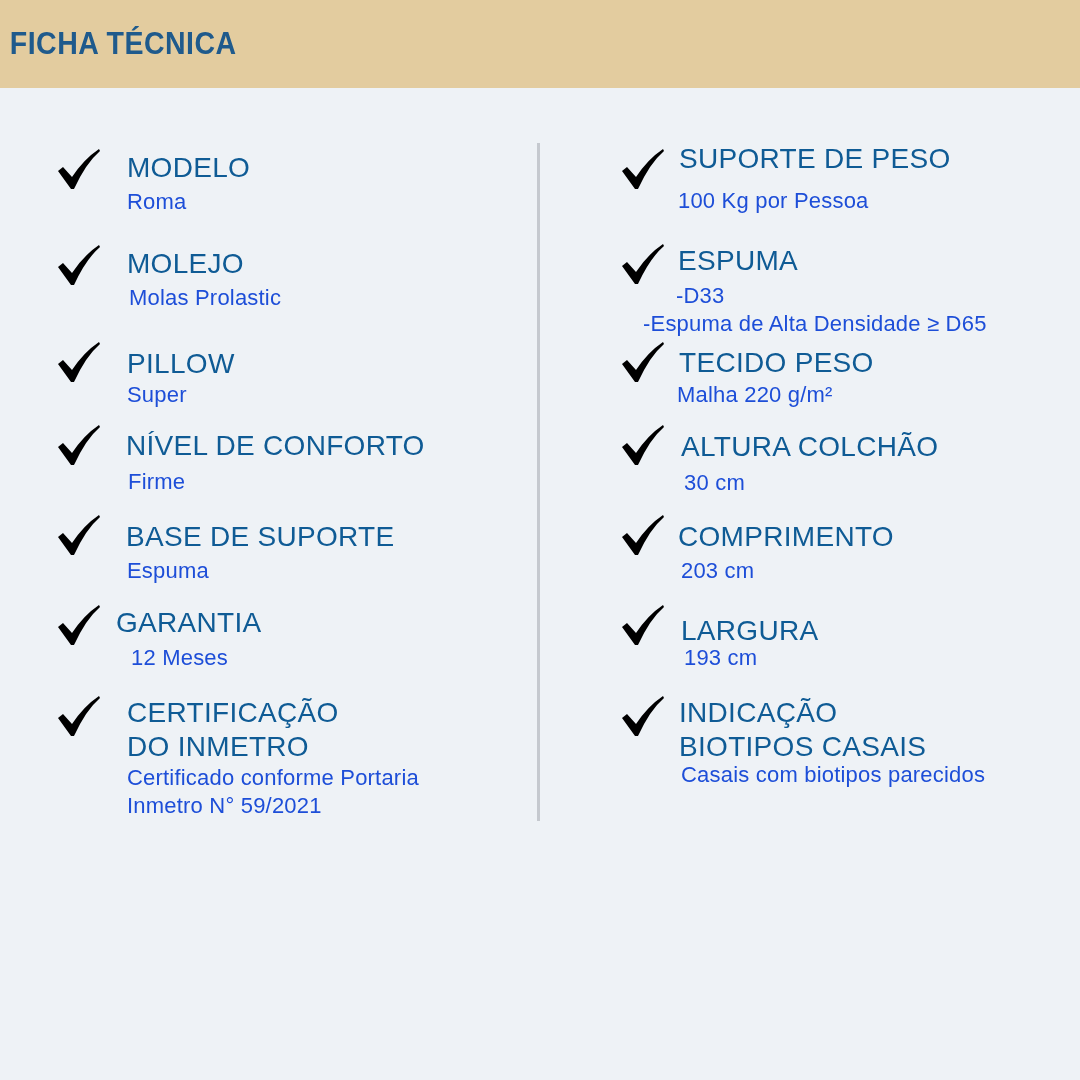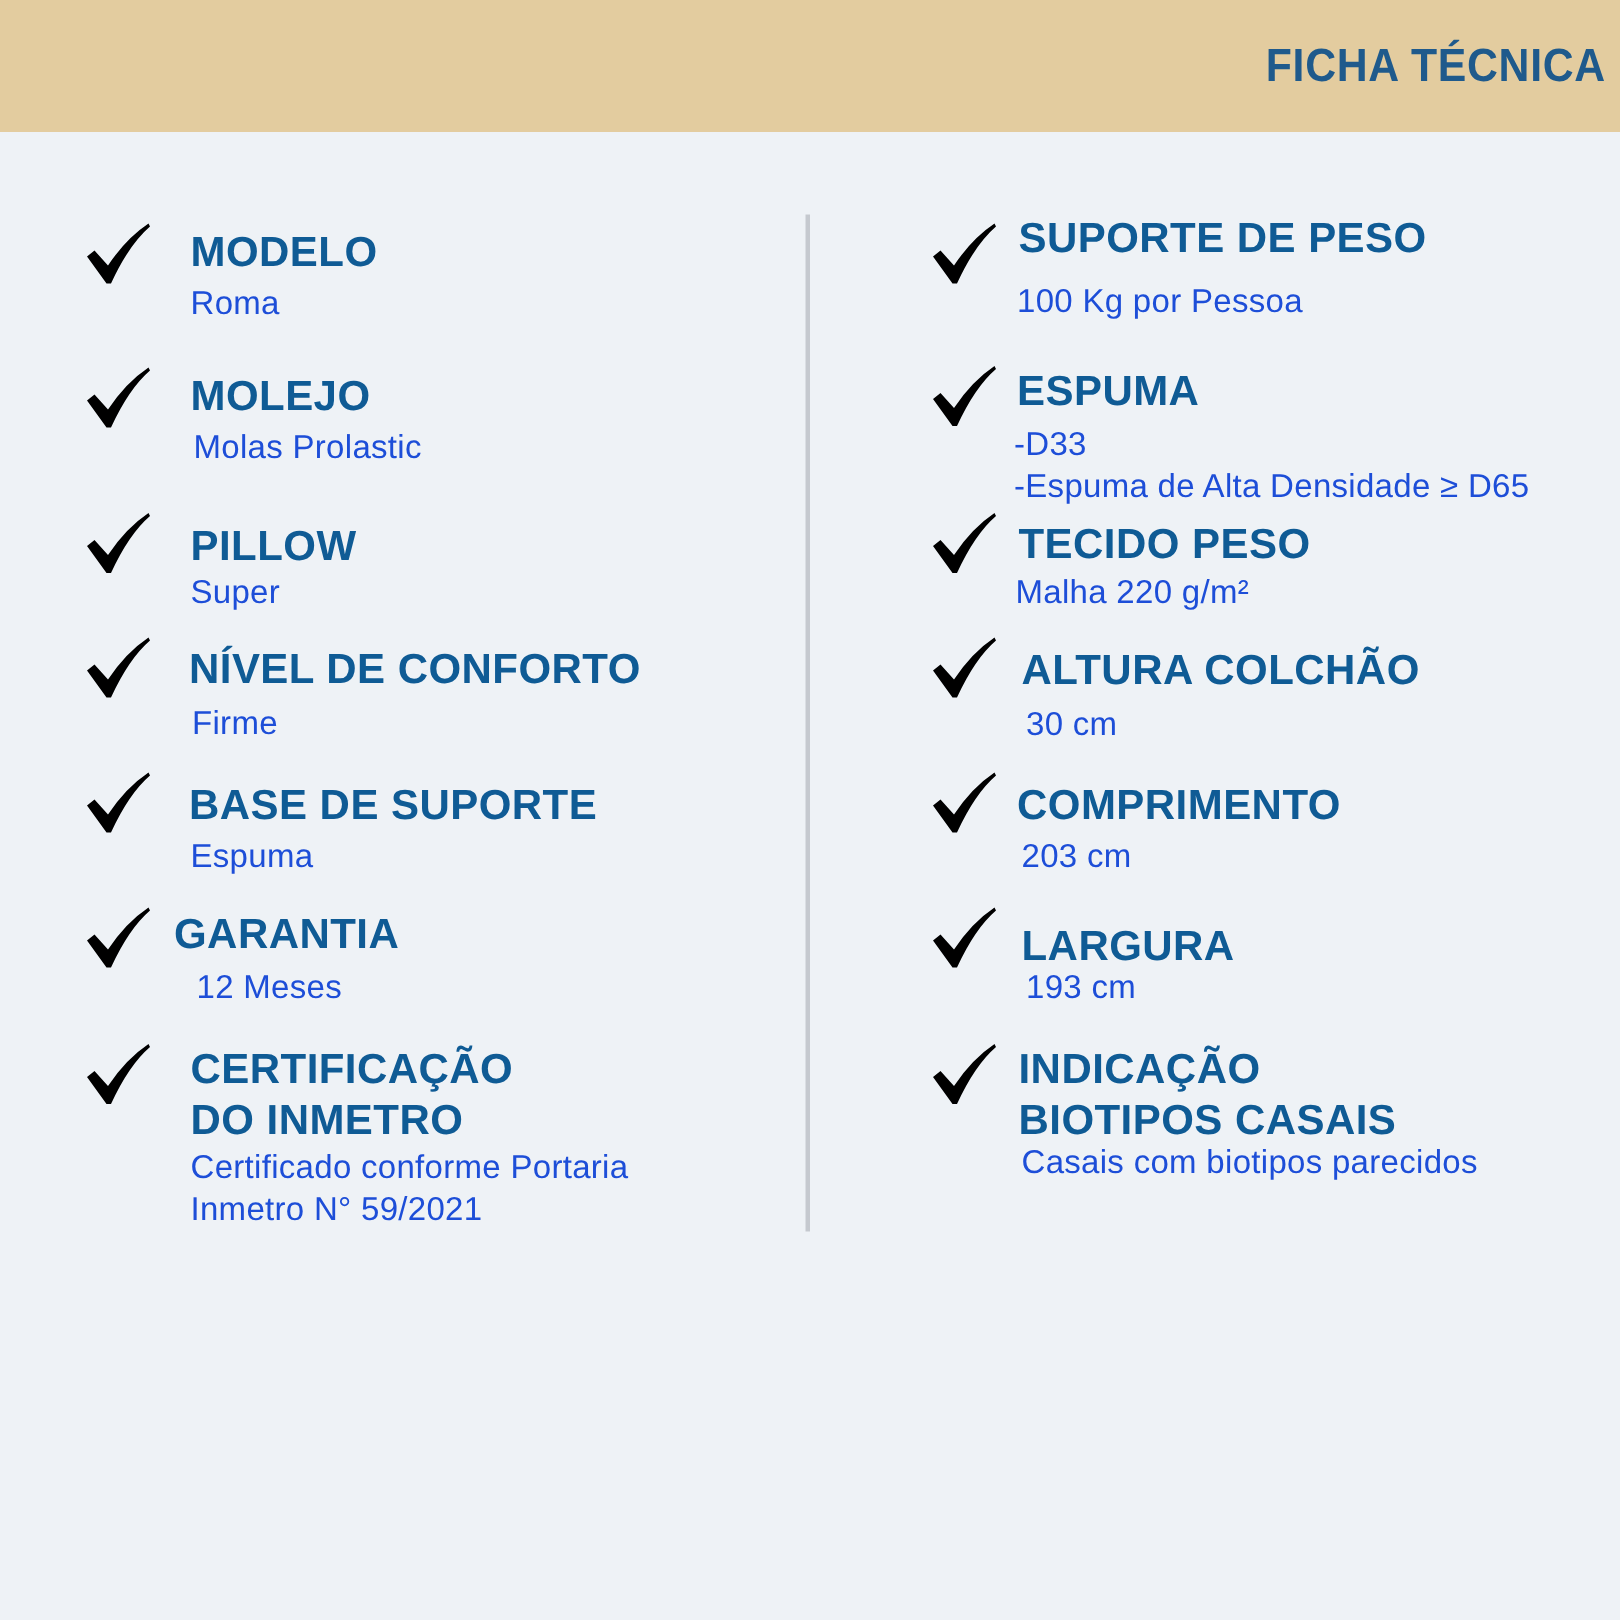--- a/index.html
+++ b/index.html
@@ -4,37 +4,37 @@
 <style>
   html, body { margin: 0; padding: 0; }
   body {
     width: 1080px; height: 1080px; position: relative; overflow: hidden;
     background: #eef2f6;
     font-family: "Liberation Sans", "DejaVu Sans", sans-serif;
   }
   .header {
     position: absolute; left: 0; top: 0; width: 1080px; height: 88px;
     background: #e3cc9f;
-    display: flex; align-items: center; justify-content: flex-end;
+    display: flex; align-items: center; justify-content: flex-start;
   }
   .header-title {
     color: #1f5a8c; font-weight: bold; font-size: 31px; letter-spacing: 0.5px;
     transform: scaleX(0.92);
   }
   .divider {
     position: absolute; left: 537px; top: 143px; width: 3px; height: 678px;
     background: #c5c9cf;
   }
   .check {
     position: absolute; width: 46px; height: 44px;
   }
   .check svg { width: 46px; height: 44px; display: block; }
   .label {
     position: absolute; white-space: nowrap;
-    color: #0f5b95; font-weight: bold; font-size: 28px; line-height: 34px;
+    color: #0f5b95; font-weight: normal; font-size: 28px; line-height: 34px;
     letter-spacing: 0.3px;
   }
   .value {
     position: absolute; white-space: nowrap;
     color: #1d4ed8; font-size: 22px; line-height: 28px; letter-spacing: 0.2px;
   }
 </style>
 </head>
 <body>
 
@@ -115,21 +115,21 @@
   <div class="label" style="left:679px;top:142px">SUPORTE DE PESO</div>
   <div class="value" style="left:678px;top:187px">100 Kg por Pessoa</div>
 
   <div class="check" style="left:620px;top:242px">
       <svg viewBox="0 0 46 44">
         <path d="M2 24 L7 20 L16 30 Q28 12 43 2 L44 4 Q30 16 18 42 L15 42 Z" fill="#000"></path>
       </svg>
     </div>
   <div class="label" style="left:678px;top:244px">ESPUMA</div>
   <div class="value" style="left:676px;top:282px">-D33</div>
-  <div class="value" style="left:676px;top:310px">-Espuma de Alta Densidade ≥ D65</div>
+  <div class="value" style="left:643px;top:310px">-Espuma de Alta Densidade ≥ D65</div>
 
   <div class="check" style="left:620px;top:340px">
       <svg viewBox="0 0 46 44">
         <path d="M2 24 L7 20 L16 30 Q28 12 43 2 L44 4 Q30 16 18 42 L15 42 Z" fill="#000"></path>
       </svg>
     </div>
   <div class="label" style="left:679px;top:346px">TECIDO PESO</div>
   <div class="value" style="left:677px;top:381px">Malha 220 g/m²</div>
 
   <div class="check" style="left:620px;top:423px">

